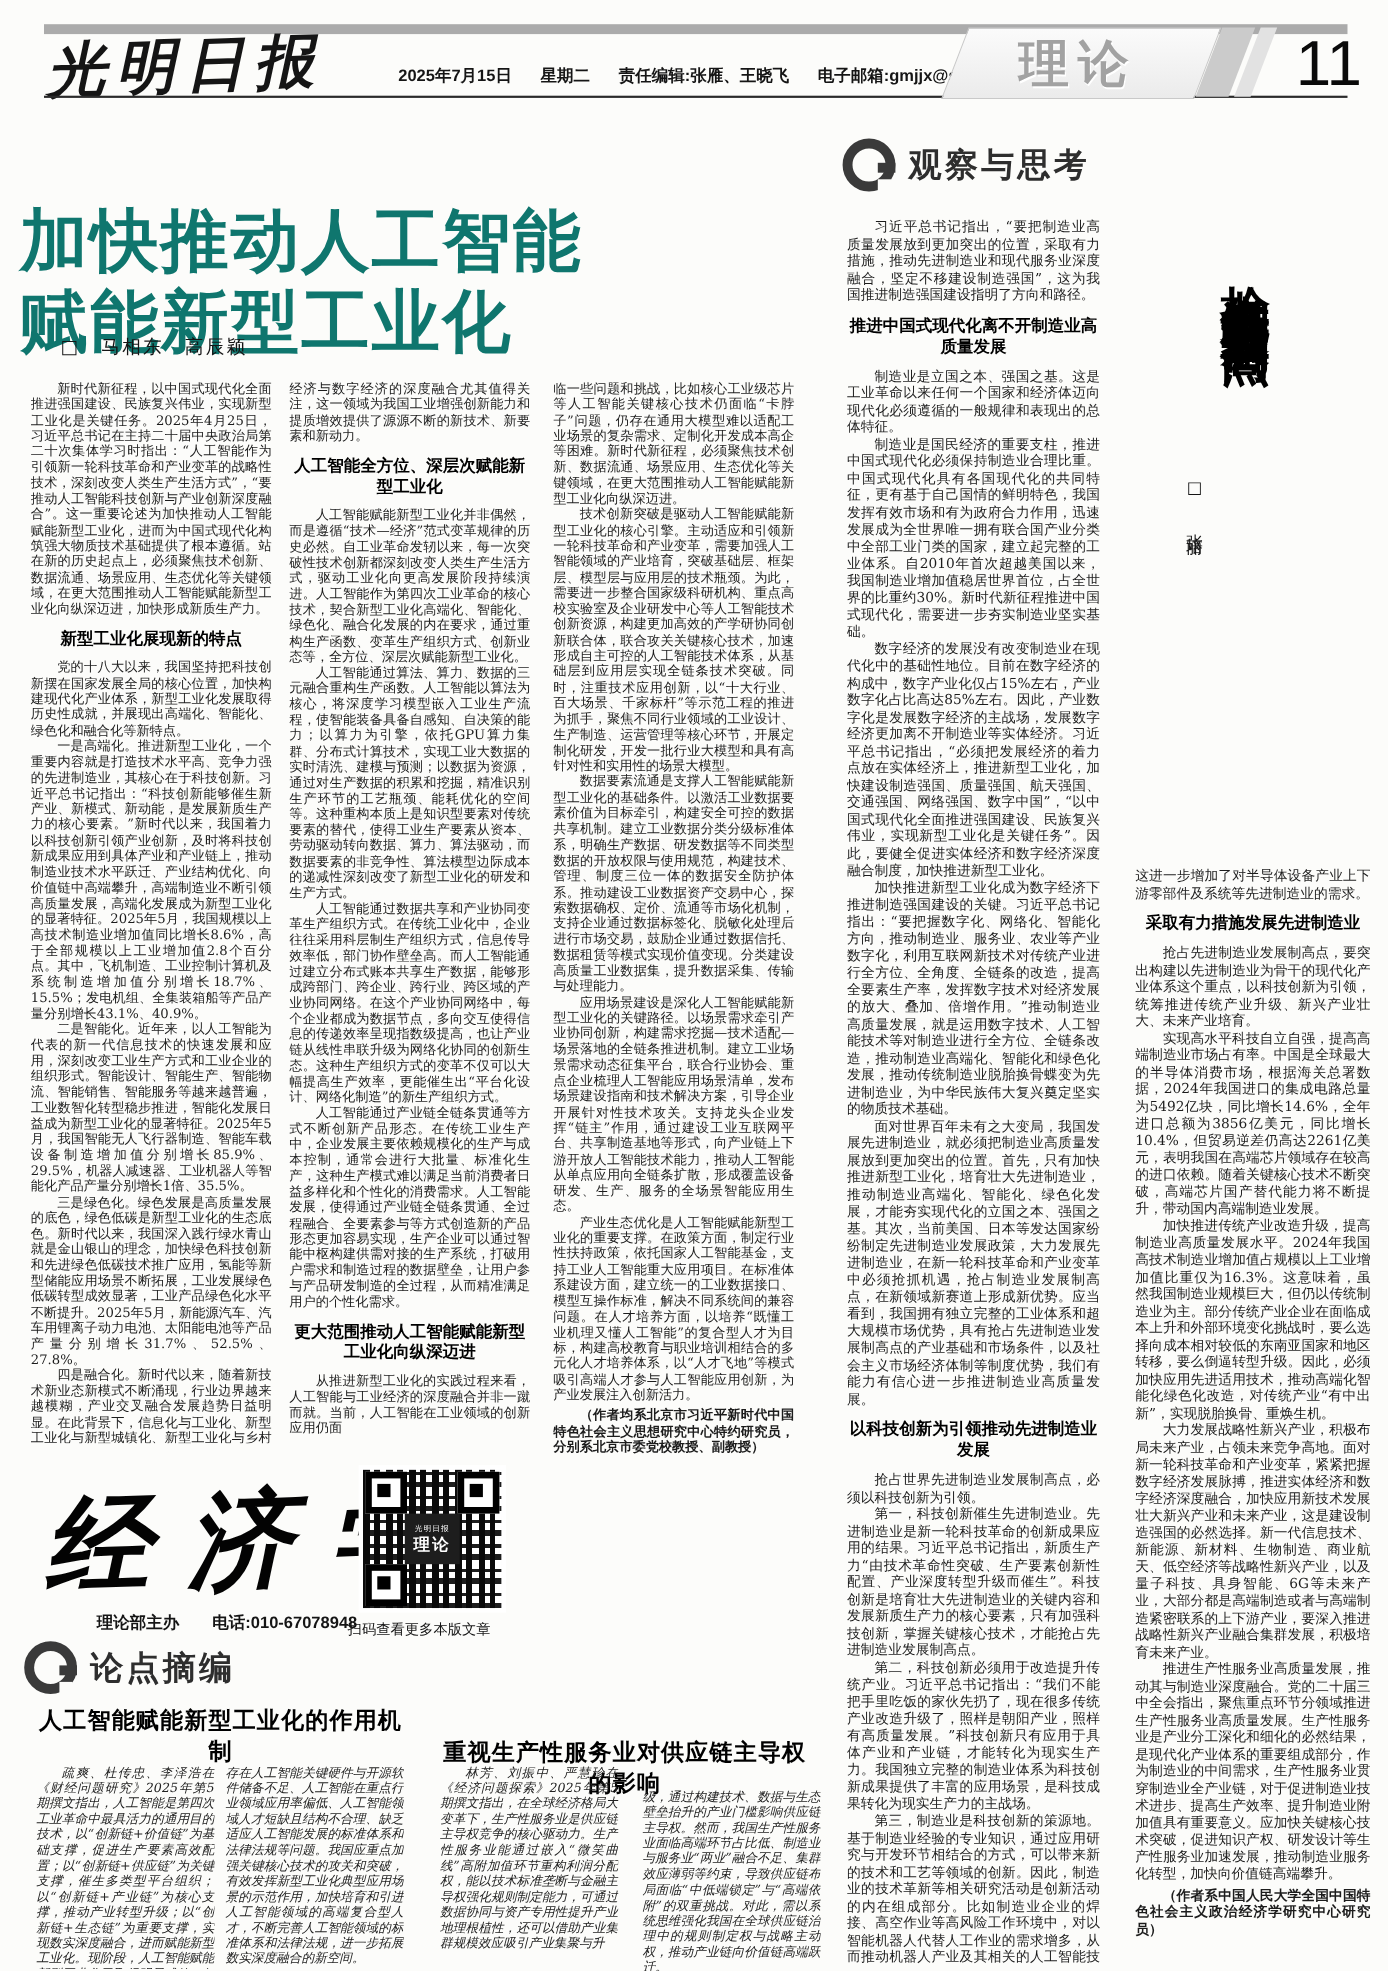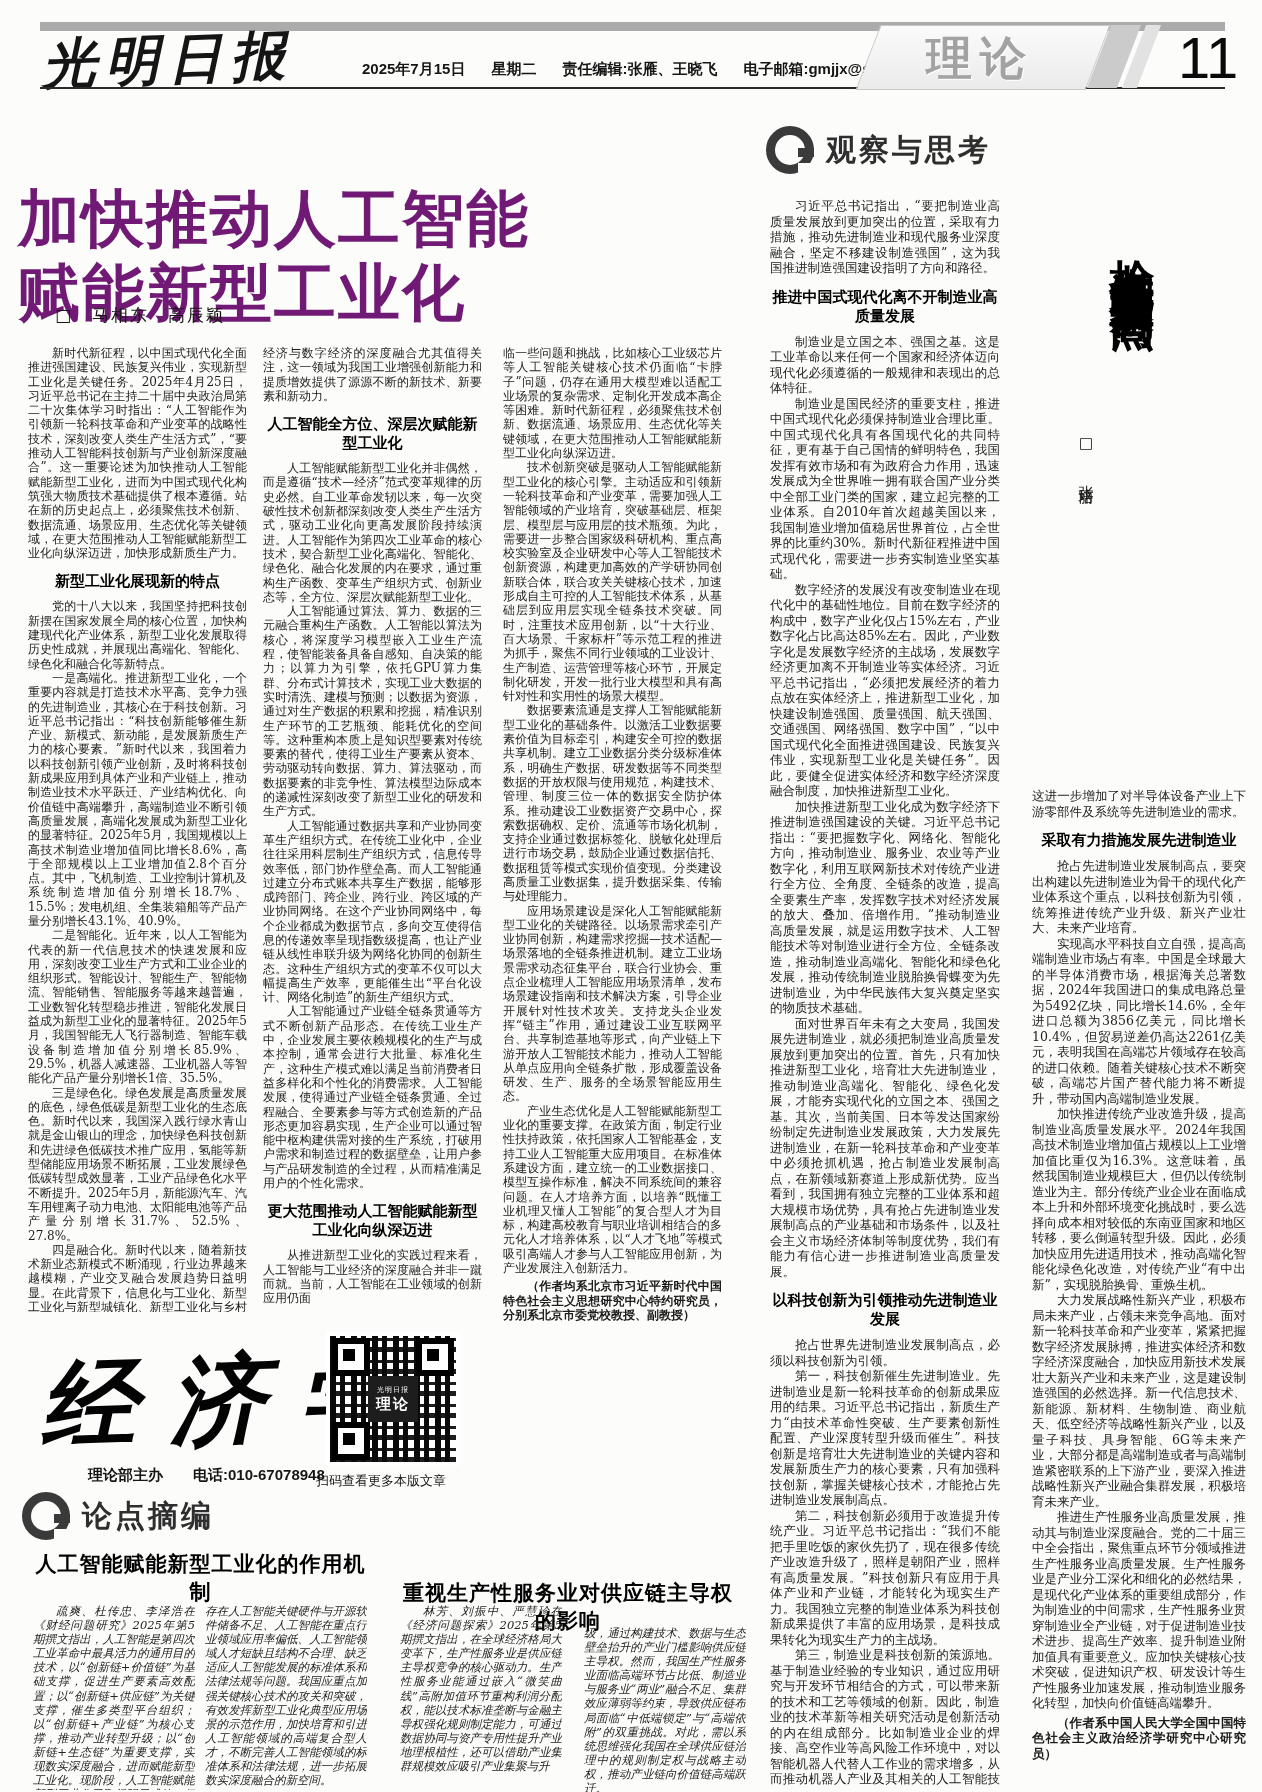--- a/index.html
+++ b/index.html
@@ -18,21 +18,21 @@
   .section-box { left:868px; top:25px; width:228px; height:63px; transform:skewX(-21deg);
                  background:linear-gradient(180deg,#fbfbfb,#ebebeb); border:1px solid #c9c9c9; }
   .stripe1 { left:1099px; top:25px; width:30px; height:63px; transform:skewX(-21deg); background:#cbcbcb; }
   .stripe2 { left:1134px; top:25px; width:15px; height:63px; transform:skewX(-21deg); background:#e2e2e2; }
   .section-label { left:926px; top:28px; font-size:46px; font-weight:900; color:#a2a2a2;
                    letter-spacing:8px; text-shadow:1px 1px 0 #fff; }
   .page-num { left:1178px; top:24px; font-size:58px; font-family:"Liberation Sans",sans-serif; color:#0a0a0a; }
 
   
   .headline { left:18px; top:140px; width:650px; font-size:62px; line-height:74px;
-              font-weight:900; letter-spacing:2px; color:#701a75; }
+              font-weight:900; letter-spacing:2px; color:#0f766e; }
   .byline-main { left:55px; top:304px; font-size:17px; letter-spacing:2px; }
 
   
   .col { position:absolute; overflow:hidden; text-align:justify; color:#1c1c1c; }
   .colL { top:346px; width:219px; height:966px; font-size:12px; line-height:14.3px; }
   #colL1 { left:28px; }  #colL2 { left:263px; }  #colL3 { left:503px; height:1002px; }
   .colR { font-size:12.5px; line-height:15.5px; }
   #colRA { left:770px; top:198px; width:230px; height:1588px; }
   #colRB { left:1032px; top:788px; width:214px; height:1000px; }
   .para { margin:0; text-indent:2em; }

